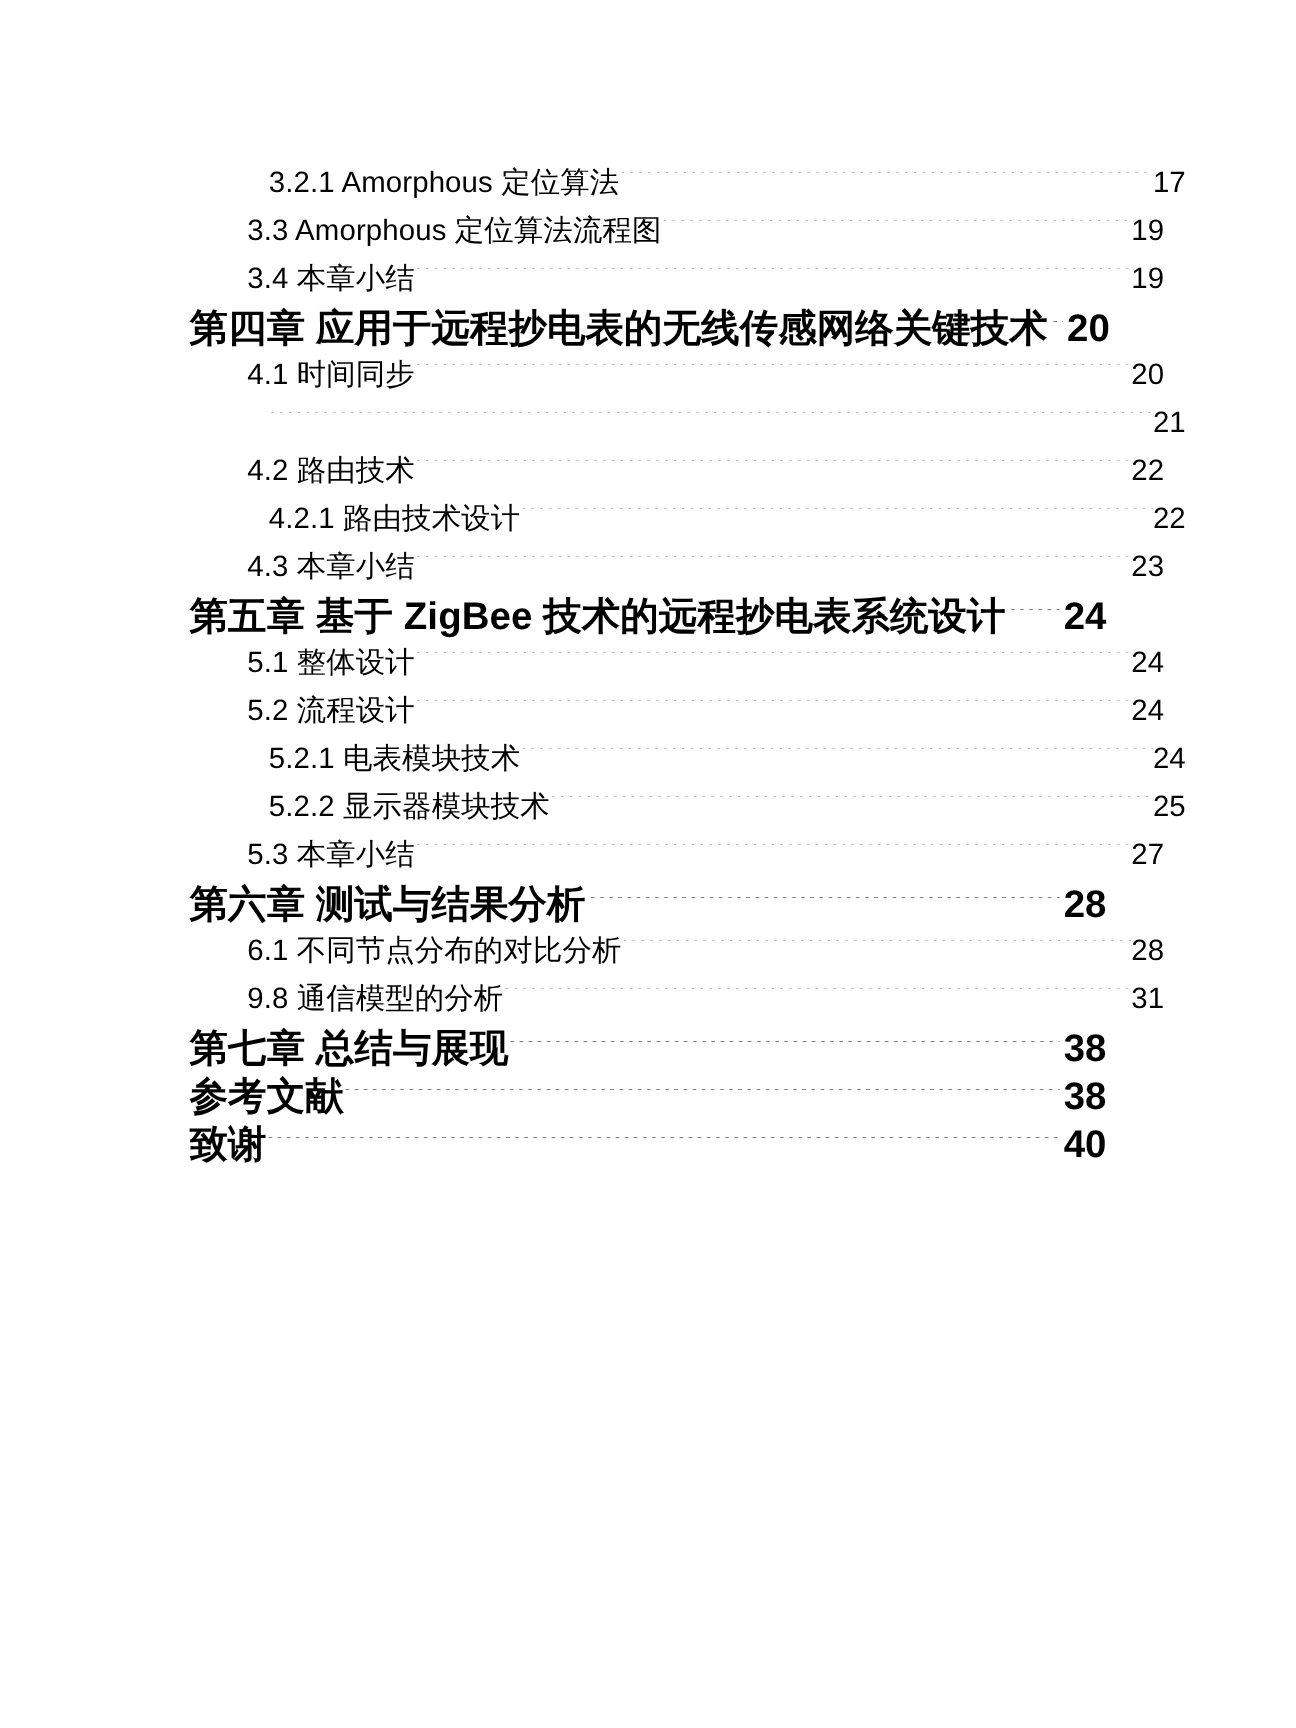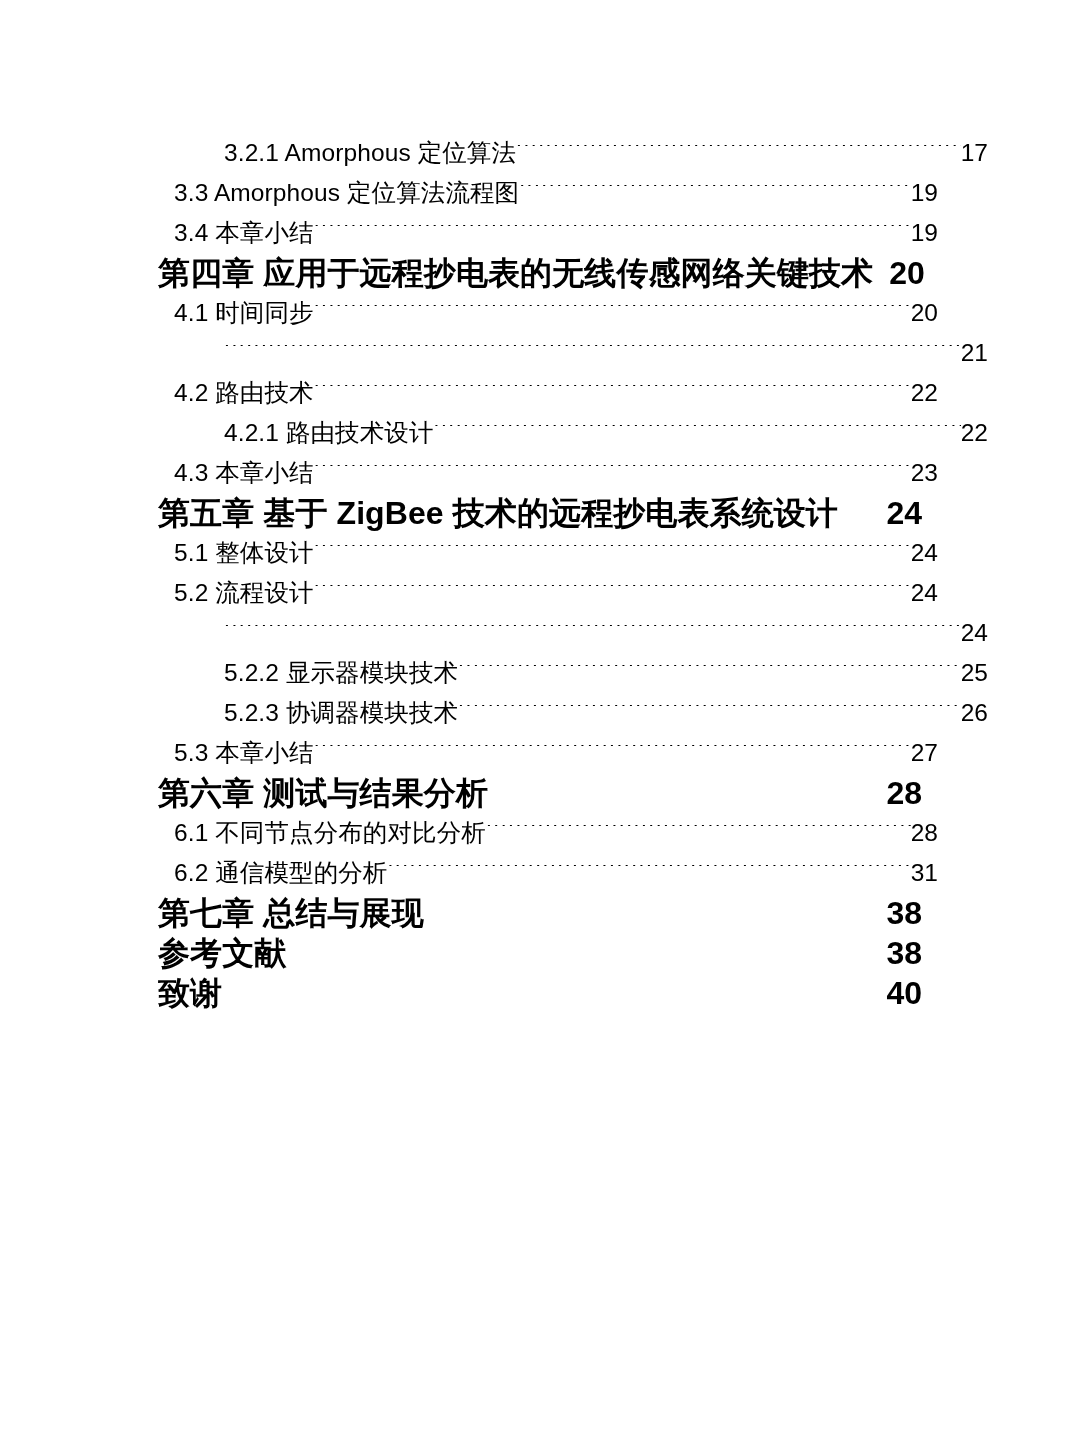--- a/index.html
+++ b/index.html
@@ -56,21 +56,21 @@
   }
   .toc-entry .pageno {
     flex: 0 0 auto;
     font-size: 24.5px;
     text-align: center;
     padding-left: 0px;
   }
 
   
   .lvl1 { margin-left: 0px; }
-  .lvl2 { margin-left: 16px; }
+  .lvl2 { margin-left: 48px; }
   .lvl3 { margin-left: 66px; }
 
   
   .bold .title,
   .bold .pageno {
     font-weight: bold;
     font-size: 32px;
   }
   .bold .leader::before {
     font-weight: bold;
@@ -153,50 +153,46 @@
         <span class="title">5.1  整体设计</span>
         <span class="leader"></span>
         <span class="pageno">24</span>
       </div>
       <div class="toc-entry lvl2">
         <span class="title">5.2  流程设计</span>
         <span class="leader"></span>
         <span class="pageno">24</span>
       </div>
       <div class="toc-entry lvl3">
+        <span class="title">5.2.1  电表模块技术</span>
         <span class="leader"></span>
         <span class="pageno">24</span>
       </div>
       <div class="toc-entry lvl3">
         <span class="title">5.2.2  显示器模块技术</span>
         <span class="leader"></span>
         <span class="pageno">25</span>
-      </div>
-      <div class="toc-entry lvl3">
-        <span class="title">5.2.3  协调器模块技术</span>
-        <span class="leader"></span>
-        <span class="pageno">26</span>
       </div>
       <div class="toc-entry lvl2">
         <span class="title">5.3  本章小结</span>
         <span class="leader"></span>
         <span class="pageno">27</span>
       </div>
       <div class="toc-entry lvl1 bold">
         <span class="title">第六章  测试与结果分析</span>
         <span class="leader"></span>
         <span class="pageno">28</span>
       </div>
       <div class="toc-entry lvl2">
         <span class="title">6.1 不同节点分布的对比分析</span>
         <span class="leader"></span>
         <span class="pageno">28</span>
       </div>
       <div class="toc-entry lvl2">
-        <span class="title">6.2  通信模型的分析</span>
+        <span class="title">9.8  通信模型的分析</span>
         <span class="leader"></span>
         <span class="pageno">31</span>
       </div>
       <div class="toc-entry lvl1 bold tight">
         <span class="title">第七章  总结与展现</span>
         <span class="leader"></span>
         <span class="pageno">38</span>
       </div>
       <div class="toc-entry lvl1 bold tight">
         <span class="title">参考文献</span>

